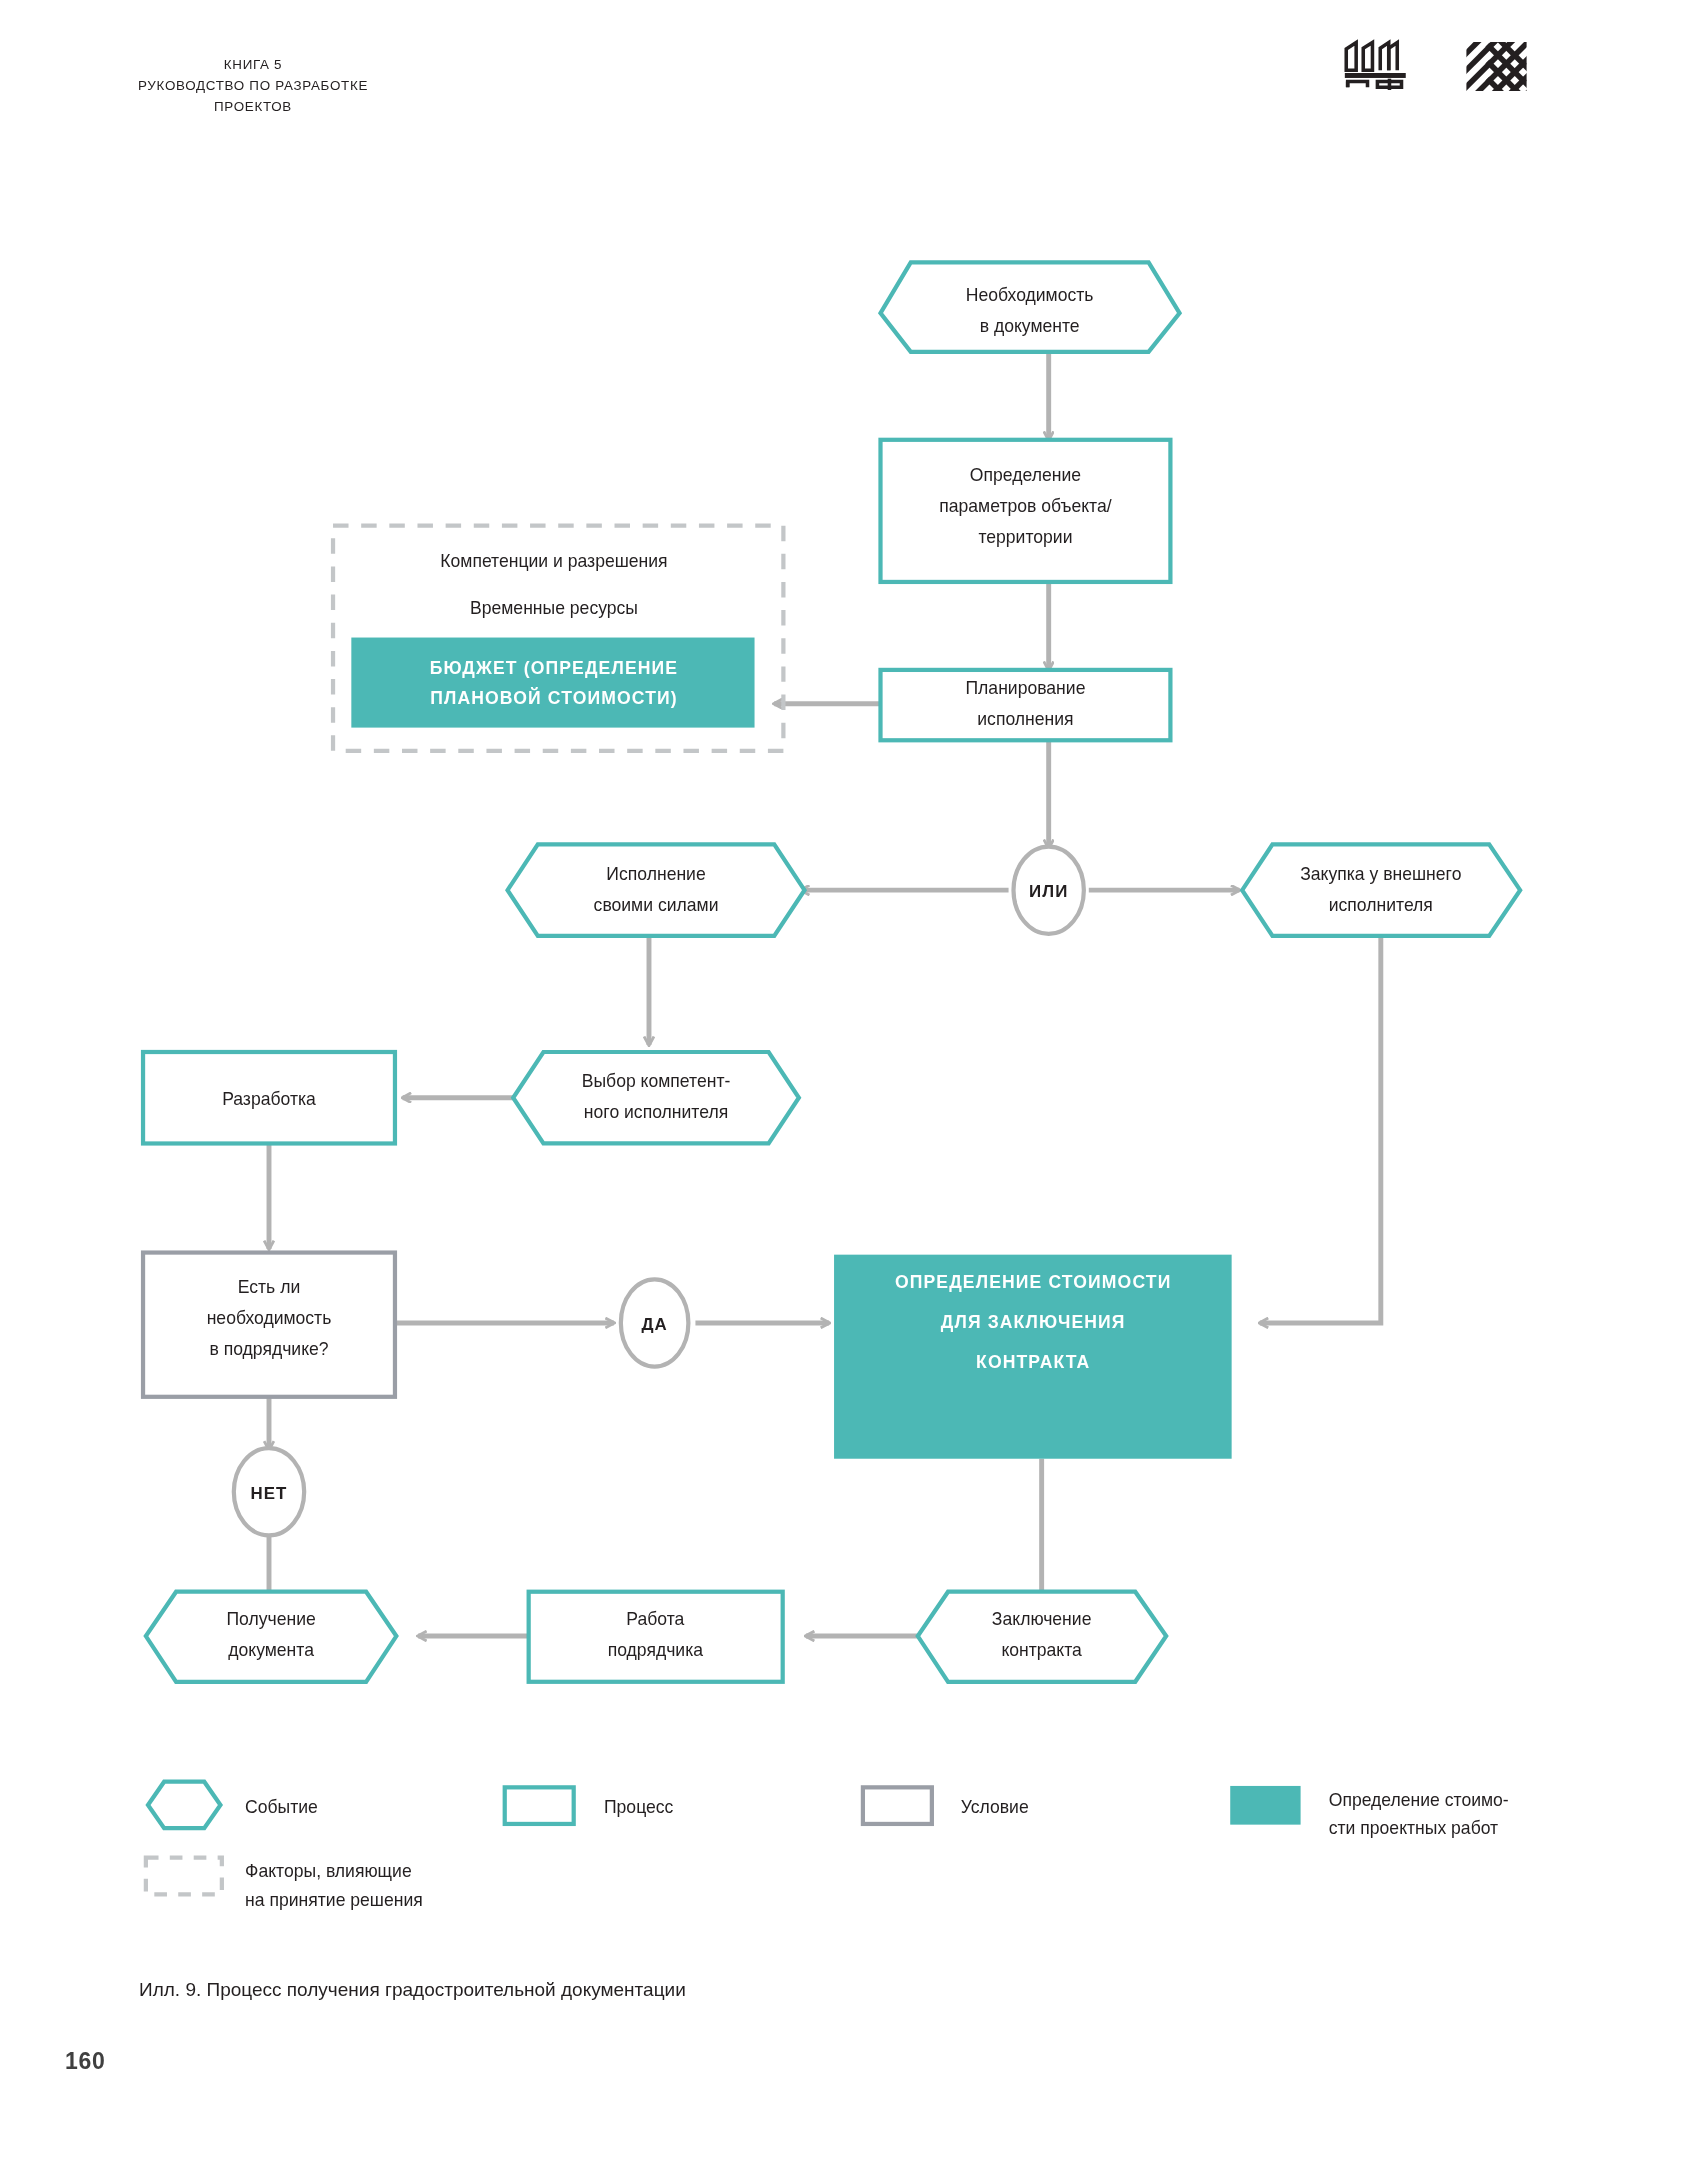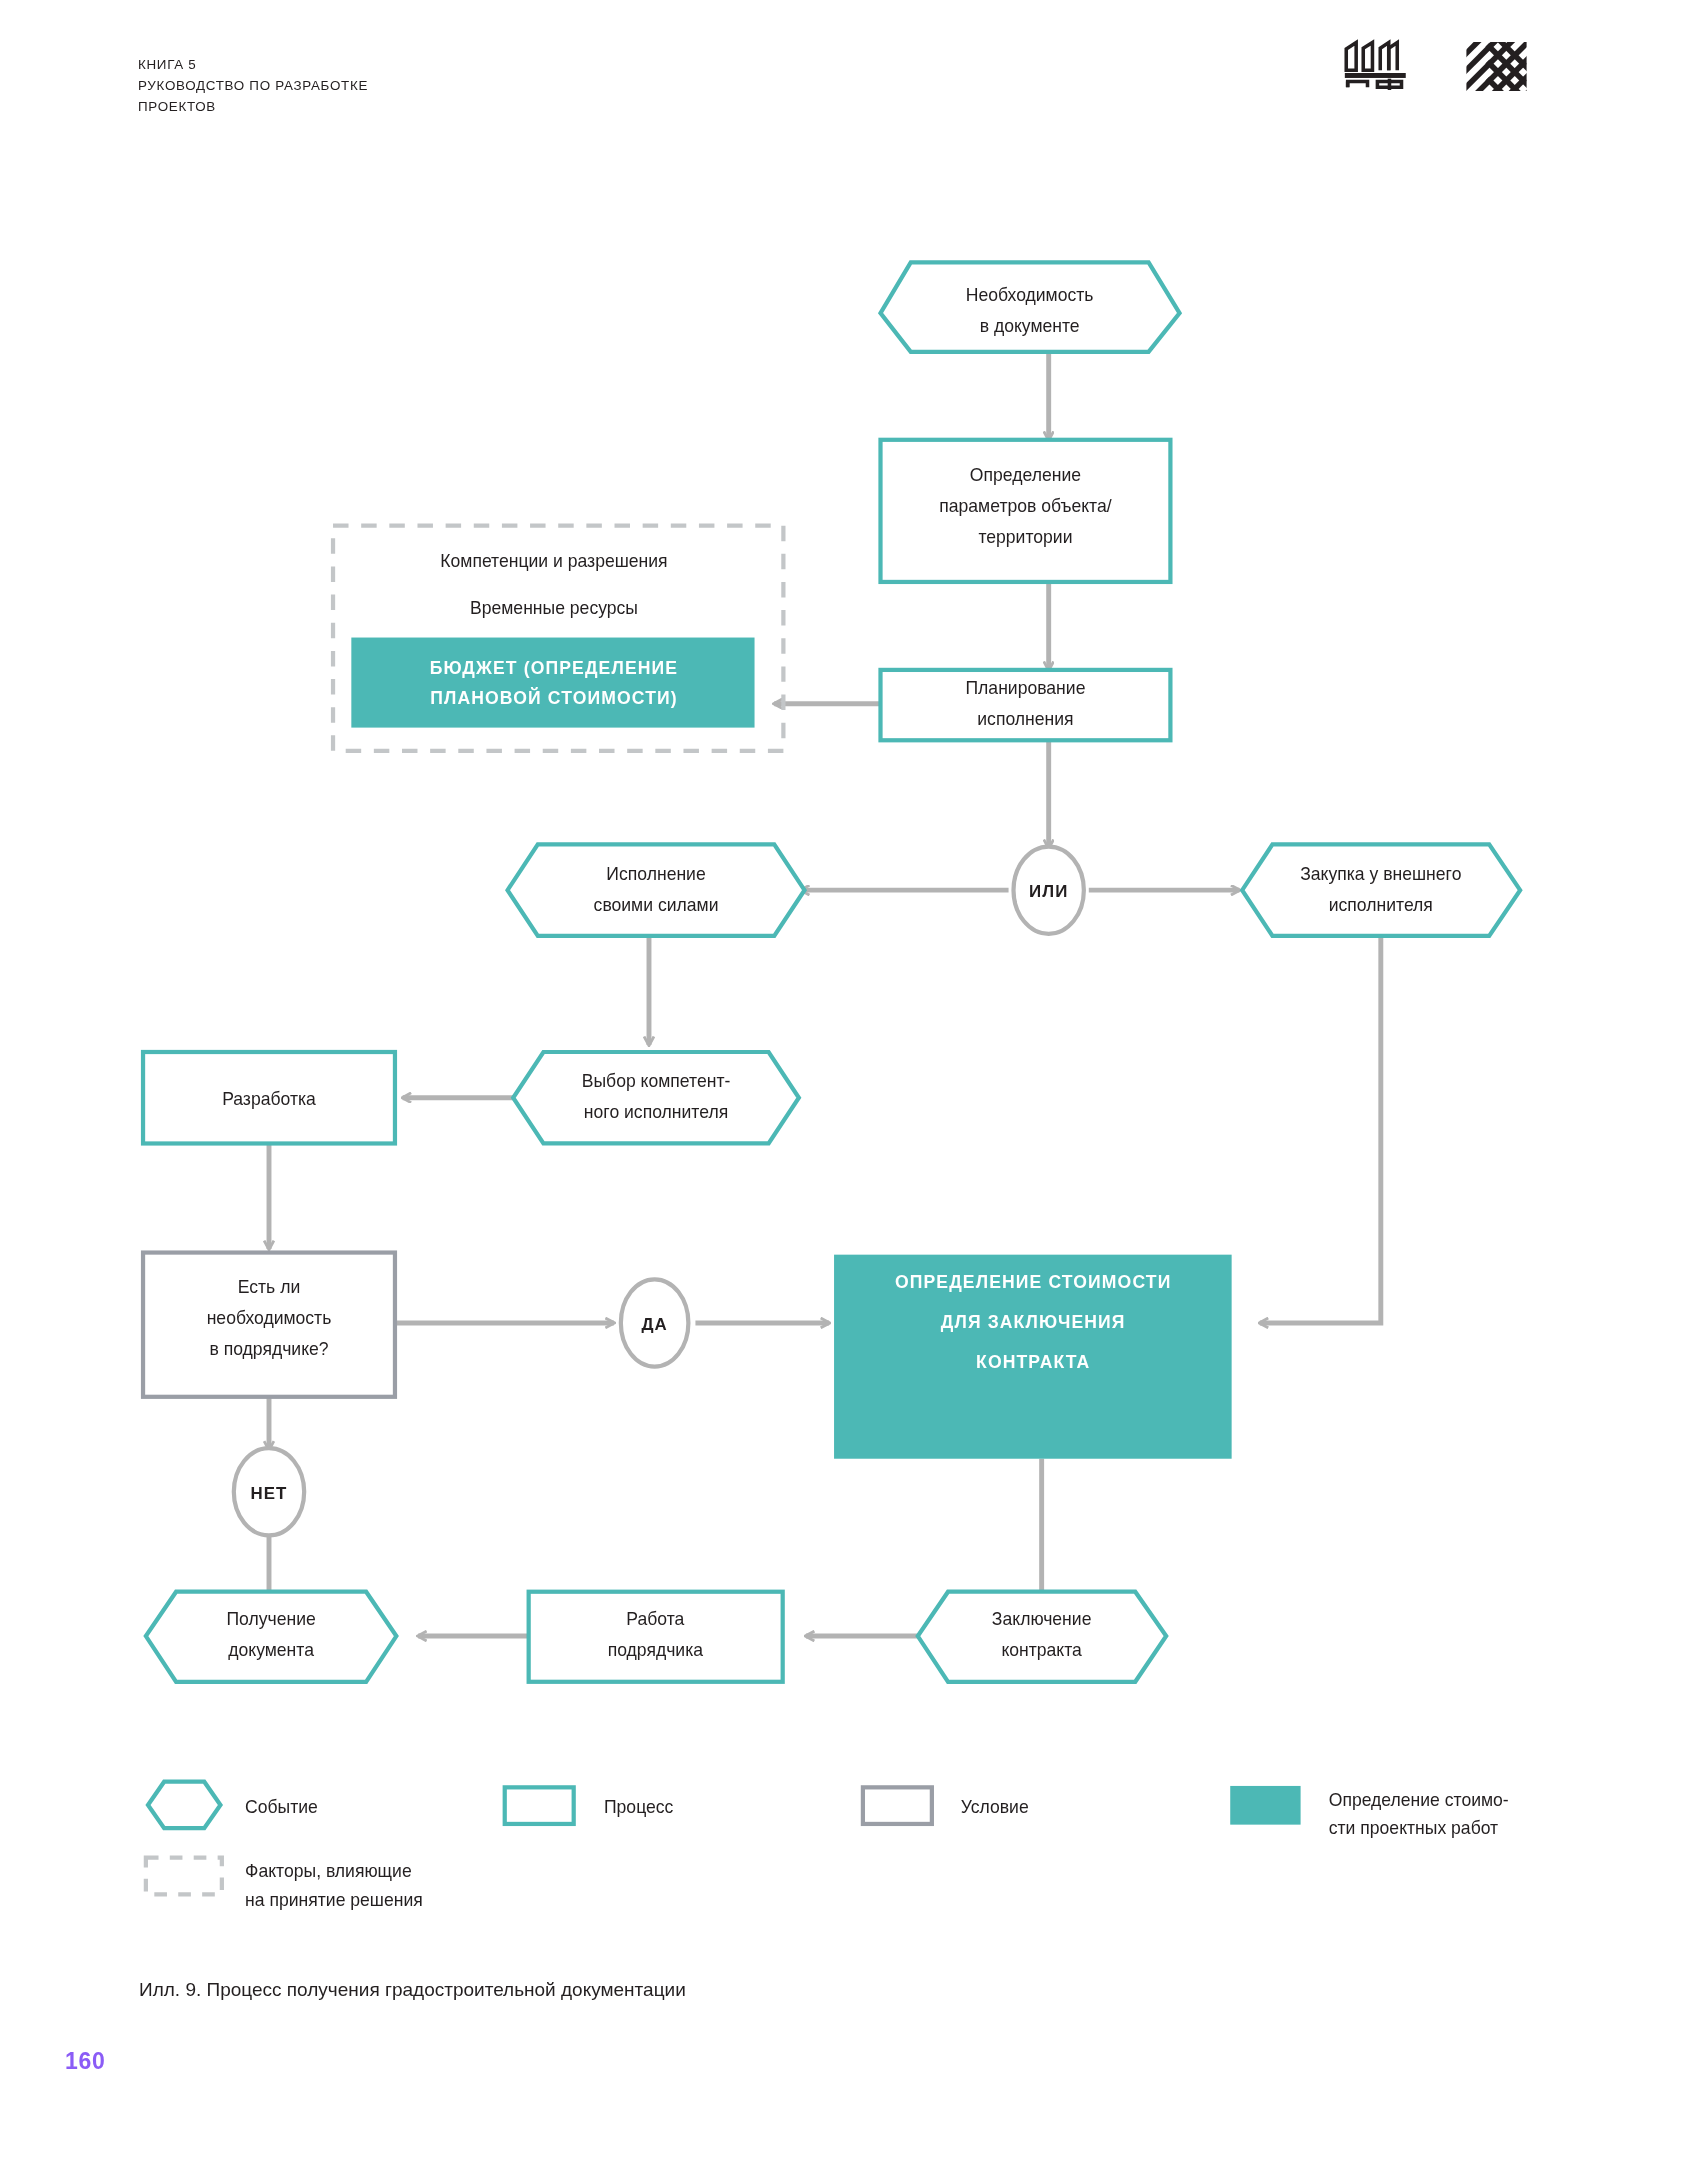--- a/index.html
+++ b/index.html
@@ -12,37 +12,38 @@
   }
   .page { position:absolute; inset:0; }
 
   
   .hdr {
     position:absolute; left:138px; top:55px;
     font-size:13.4px; line-height:1.55;
     letter-spacing:0.7px;
     text-transform:uppercase;
     color:#231f20;
+    text-align:center;
   }
   .hdr div { white-space:nowrap; }
 
   .logo-domrf { position:absolute; left:1342px; top:39px; }
   .logo-hatch { position:absolute; left:1466px; top:42px; }
 
   
   .diagram { position:absolute; left:0; top:0; width:1704px; height:2161px; }
 
   
   .caption {
     position:absolute; left:139px; top:1979px;
     font-size:19px; color:#231f20; white-space:nowrap;
   }
   .pageno {
     position:absolute; left:65px; top:2048px;
-    font-size:23px; font-weight:bold; color:#8b5cf6; letter-spacing:0.7px;
+    font-size:23px; font-weight:bold; color:#404040; letter-spacing:0.7px;
   }
 
   
   text { font-family:"Liberation Sans","DejaVu Sans",sans-serif; fill:#231f20; }
   .t-node  { font-size:25px; }
   .t-capw  { font-size:25px; font-weight:bold; letter-spacing:1.6px; fill:#ffffff; }
   .t-gate  { font-size:24px; font-weight:bold; letter-spacing:1.6px; }
   .t-leg   { font-size:25px; }
   .t-fac   { font-size:25px; }
 </style>

